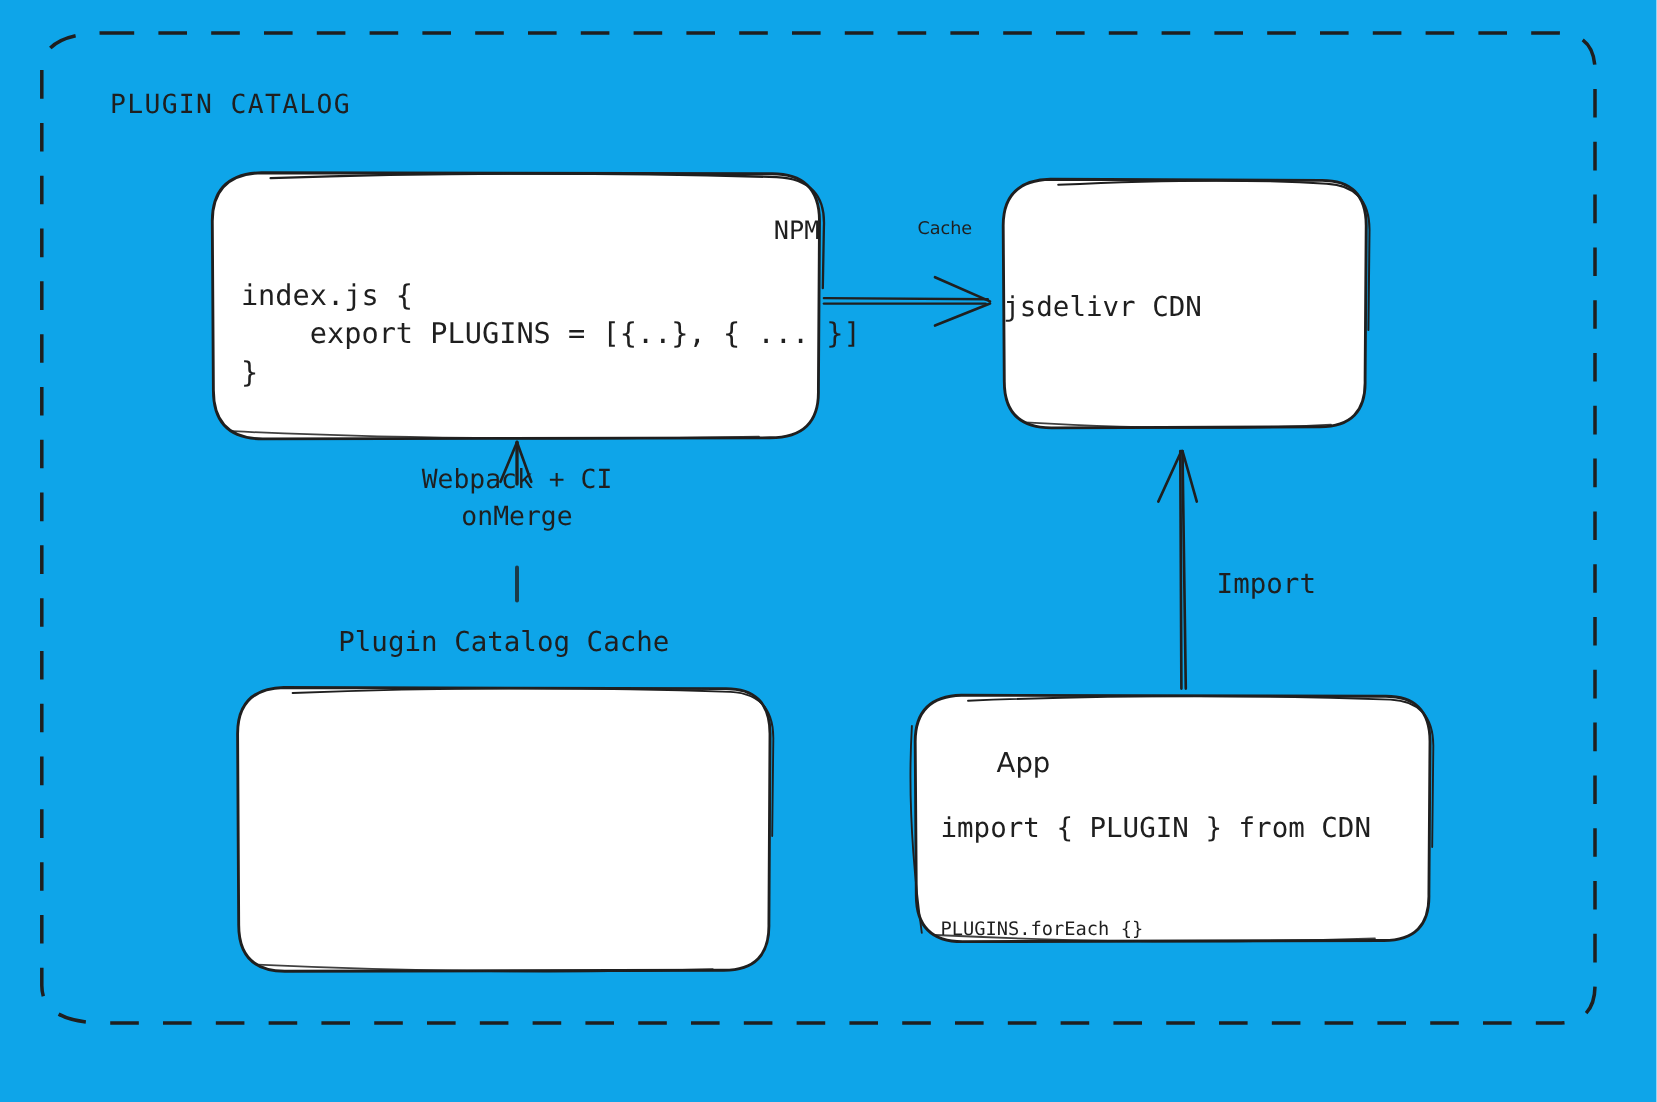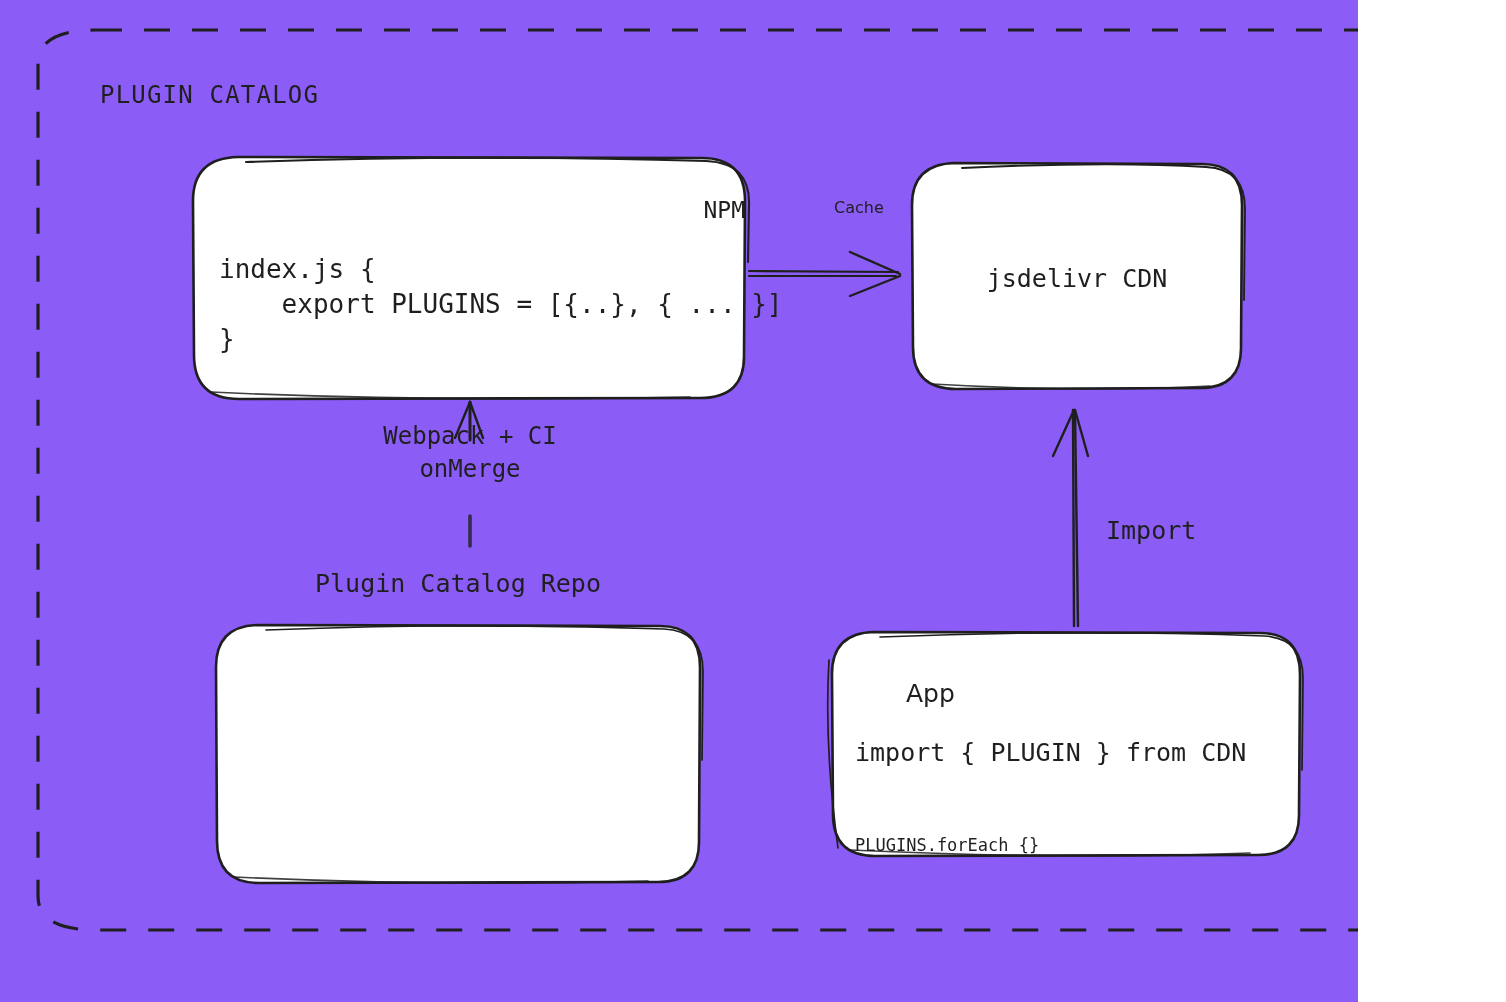--- a/index.html
+++ b/index.html
@@ -2,23 +2,23 @@
 <html><head>
 <meta charset="utf-8">
 <style>
   html, body {
     margin: 0;
     padding: 0;
     background: #ffffff;
   }
   #canvas {
     position: relative;
-    width: 1358px;
+    width: 1506px;
     height: 1002px;
-    background: #8b5cf6;
+    background: #0ea5e9;
     overflow: hidden;
     font-family: "DejaVu Sans Mono", monospace;
     color: #1f1f1f;
   }
   #sketch {
     position: absolute;
     left: 0;
     top: 0;
     width: 1506px;
     height: 1002px;
@@ -54,21 +54,21 @@
     top: 252px;
     font-size: 26px;
     line-height: 1.34;
   }
 
   
   #cdn-title {
     left: 912px;
     top: 262px;
     width: 330px;
-    text-align: center;
+    text-align: left;
     font-size: 25px;
   }
 
   
   #cache-label {
     left: 834px;
     top: 197px;
     font-size: 16px;
   }
 
@@ -185,21 +185,21 @@
     export PLUGINS = [{..}, { ... }]
 }</div>
 
   <div class="lbl mono" id="cdn-title">jsdelivr CDN</div>
 
   <div class="lbl sans" id="cache-label">Cache</div>
 
   <div class="lbl mono" id="webpack-label">Webpack + CI
 onMerge</div>
 
-  <div class="lbl mono" id="repo-caption">Plugin Catalog Repo</div>
+  <div class="lbl mono" id="repo-caption">Plugin Catalog Cache</div>
 
   <div class="lbl mono" id="import-label">Import</div>
 
   <div class="lbl sans" id="app-title">App</div>
   <div class="lbl mono" id="app-line1">import { PLUGIN } from CDN</div>
   <div class="lbl mono" id="app-line2">PLUGINS.forEach {}</div>
 
 </div>
 
 </body></html>

